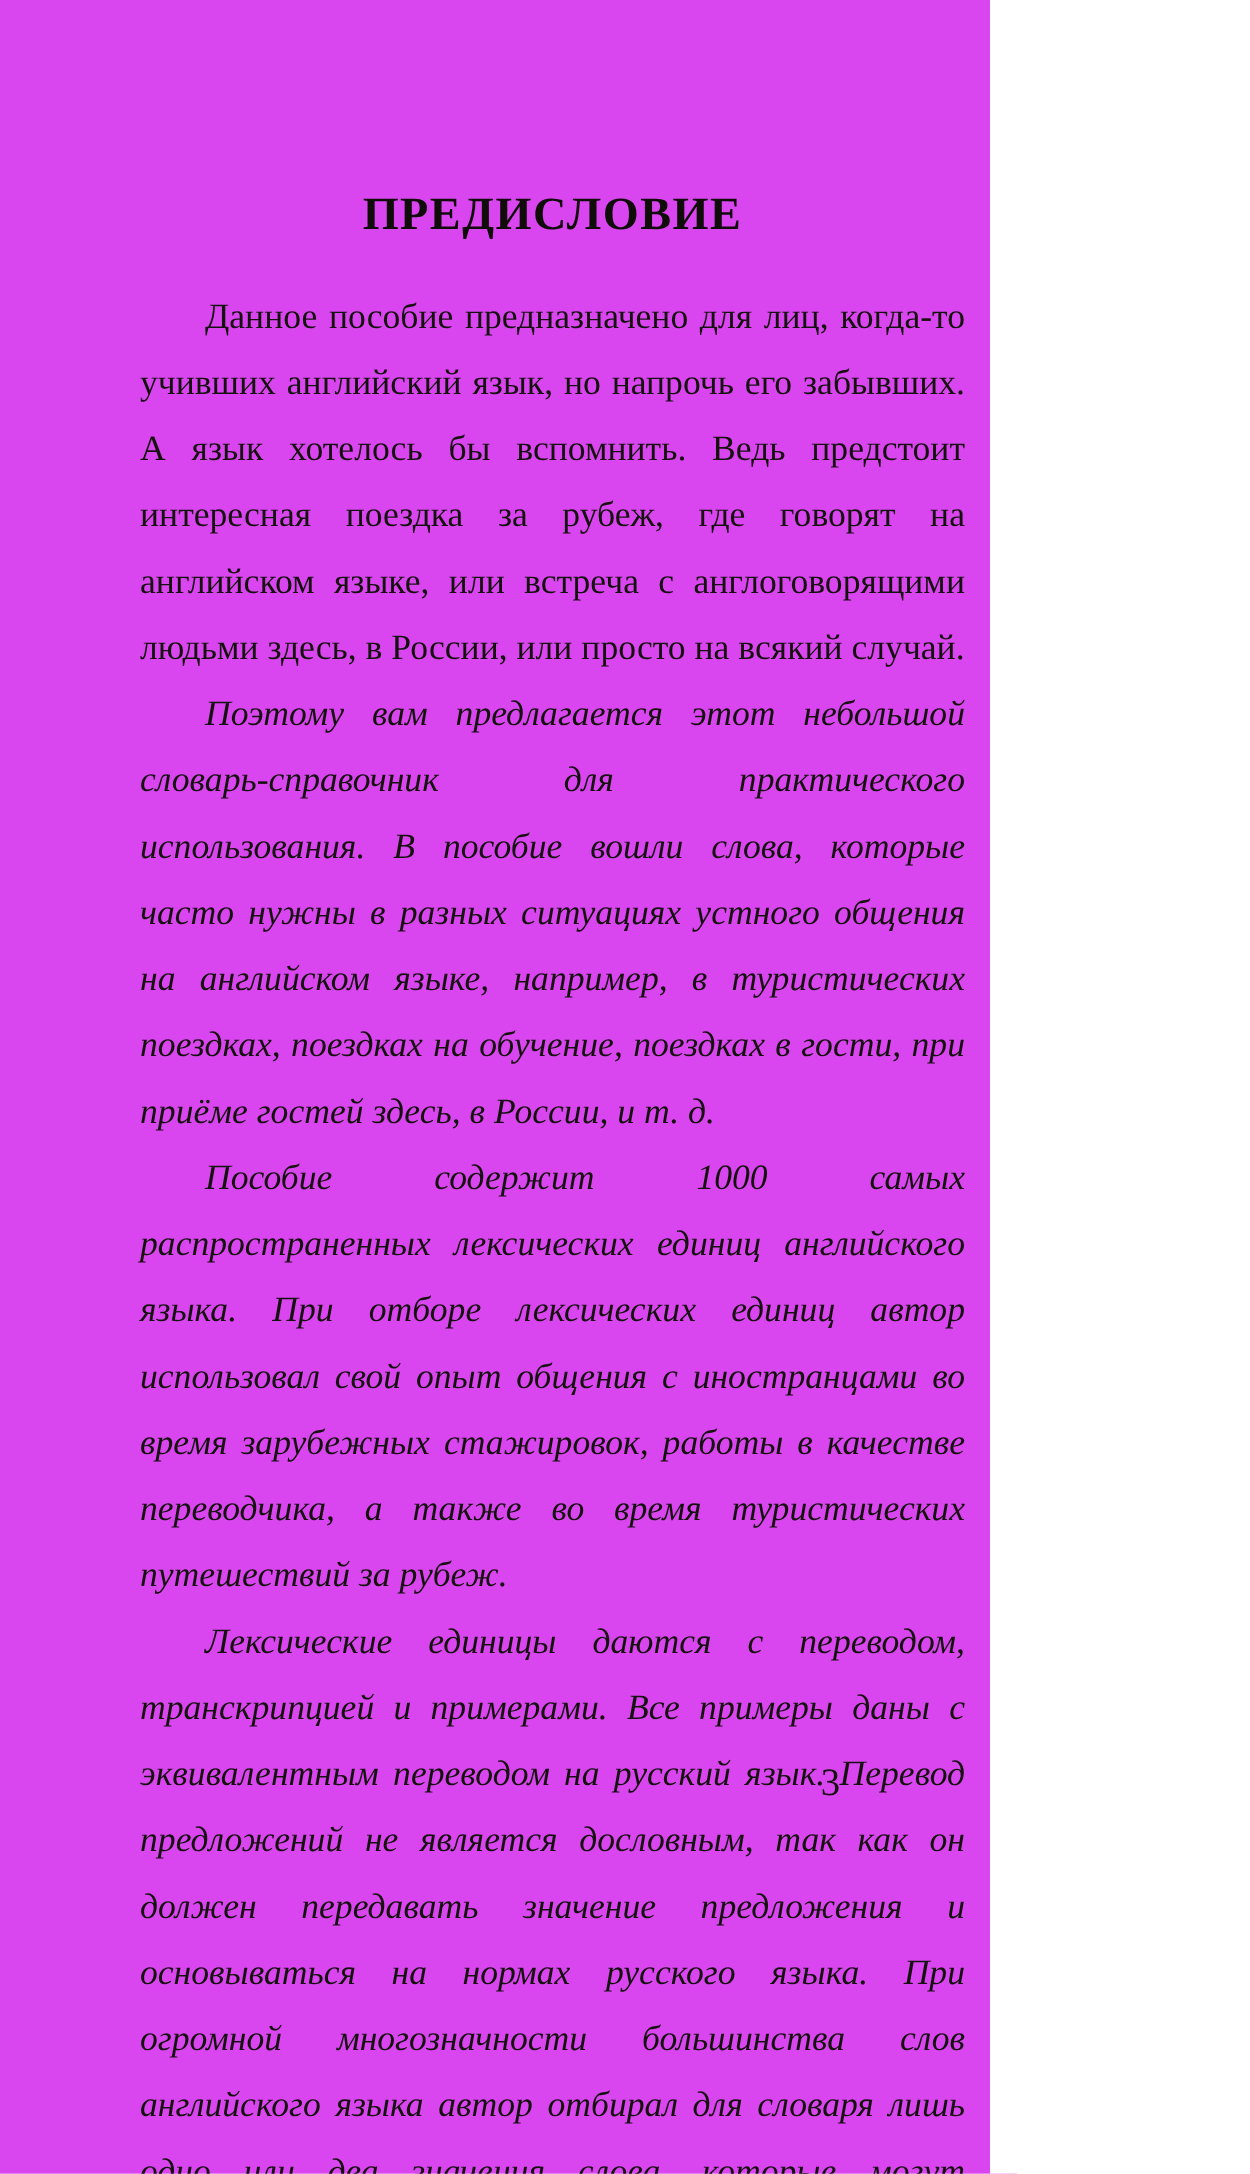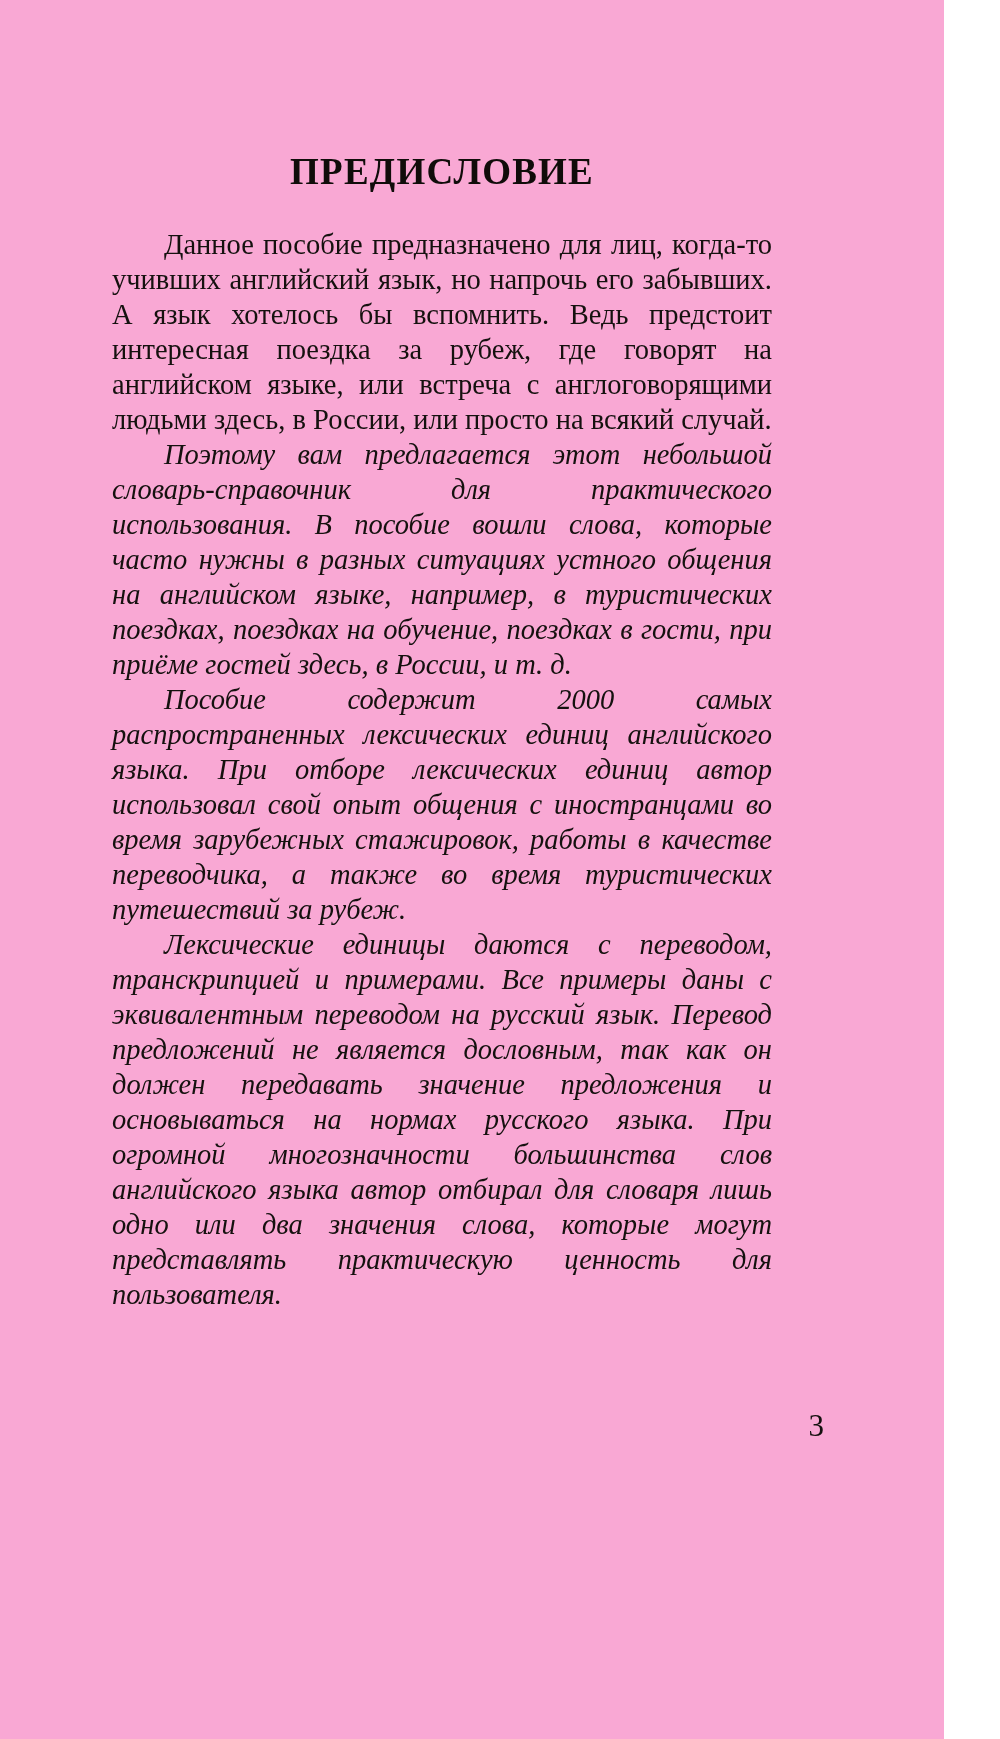--- a/index.html
+++ b/index.html
@@ -9,44 +9,44 @@
   body {
     width: 1000px;
     height: 1739px;
     background: #ffffff;
     font-family: "Liberation Serif", "DejaVu Serif", serif;
     color: #15110f;
     overflow: hidden;
   }
   .page {
     position: relative;
-    width: 944px;
+    width: 792px;
     height: 1739px;
     box-sizing: border-box;
     padding: 0;
-    background: #f9a8d4;
+    background: #d946ef;
   }
   .content {
     position: absolute;
     left: 112px;
     top: 150px;
     width: 660px;
   }
   .doc-title {
     font-size: 37px;
     font-weight: bold;
     letter-spacing: 1.2px;
     text-align: center;
     margin: 0 0 34px 0;
     color: #100c0a;
     font-family: "Liberation Serif", "DejaVu Serif", serif;
   }
   .para {
     font-size: 28.5px;
-    line-height: 35px;
+    line-height: 53px;
     text-align: justify;
     text-justify: inter-word;
     text-indent: 52px;
     margin: 0;
     color: #15110f;
     -webkit-hyphens: manual;
     hyphens: manual;
   }
   .para + .para {
     margin-top: 0px;
@@ -61,17 +61,17 @@
   }
 </style>
 </head>
 <body>
 
 <div class="page">
   <div class="content">
     <h1 class="doc-title">ПРЕДИСЛОВИЕ</h1>
     <p class="para">Данное пособие предназначено для лиц, когда-то учивших английский язык, но напрочь его забывших. А язык хотелось бы вспомнить. Ведь предстоит интересная поездка за рубеж, где говорят на английском языке, или встреча с англоговорящими людьми здесь, в России, или просто на всякий случай.</p>
     <p class="para">Поэтому вам предлагается этот небольшой словарь-справочник для практического использования. В пособие вошли слова, которые часто нужны в разных ситуациях устного общения на английском языке, например, в туристических поездках, поездках на обучение, поездках в гости, при приёме гостей здесь, в России, и т. д.</p>
-    <p class="para">Пособие содержит 2000 самых распространенных лексических единиц английского языка. При отборе лексических единиц автор использовал свой опыт общения с иностранцами во время зарубежных стажировок, работы в качестве переводчика, а также во время туристических путешествий за рубеж.</p>
+    <p class="para">Пособие содержит 1000 самых распространенных лексических единиц английского языка. При отборе лексических единиц автор использовал свой опыт общения с иностранцами во время зарубежных стажировок, работы в качестве переводчика, а также во время туристических путешествий за рубеж.</p>
     <p class="para">Лексические единицы даются с переводом, транскрипцией и примерами. Все примеры даны с эквивалентным переводом на русский язык. Перевод предложений не является дословным, так как он должен передавать значение предложения и основываться на нормах русского языка. При огромной многозначности большинства слов английского языка автор отбирал для словаря лишь одно или два значения слова, которые могут представлять практическую ценность для пользователя.</p>
   </div>
   <div class="page-number">3</div>
 </div>
 
 </body></html>

